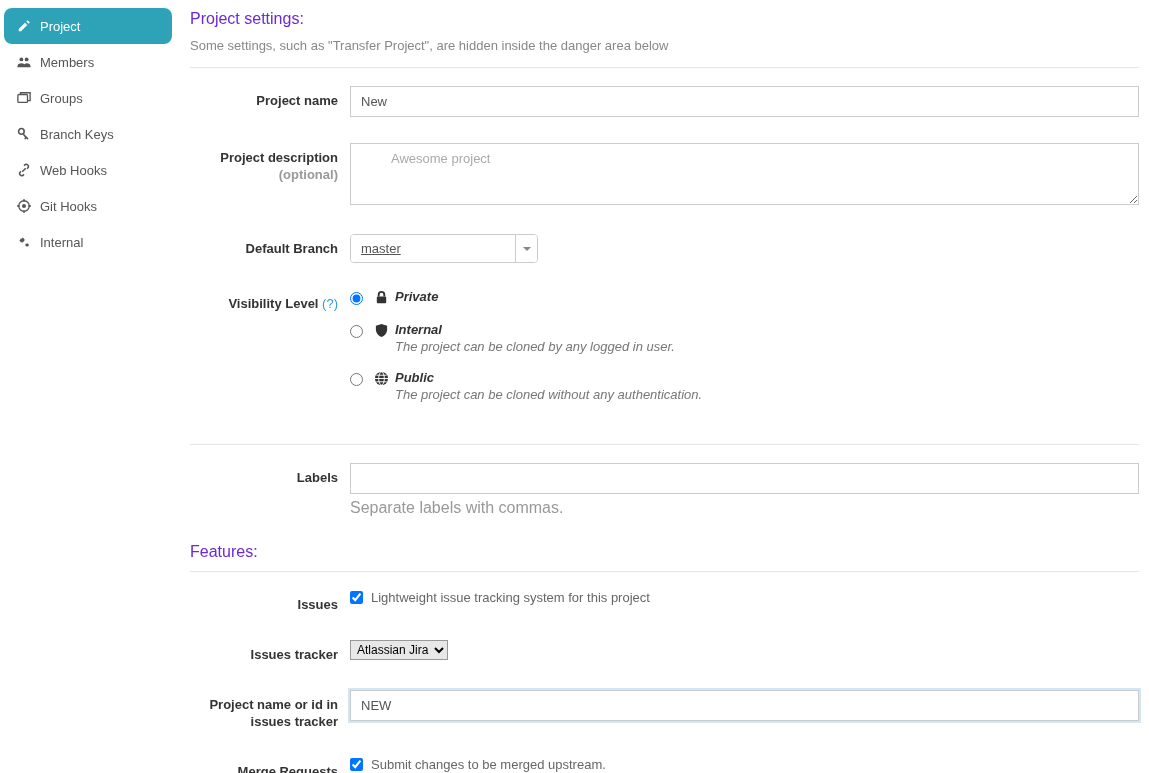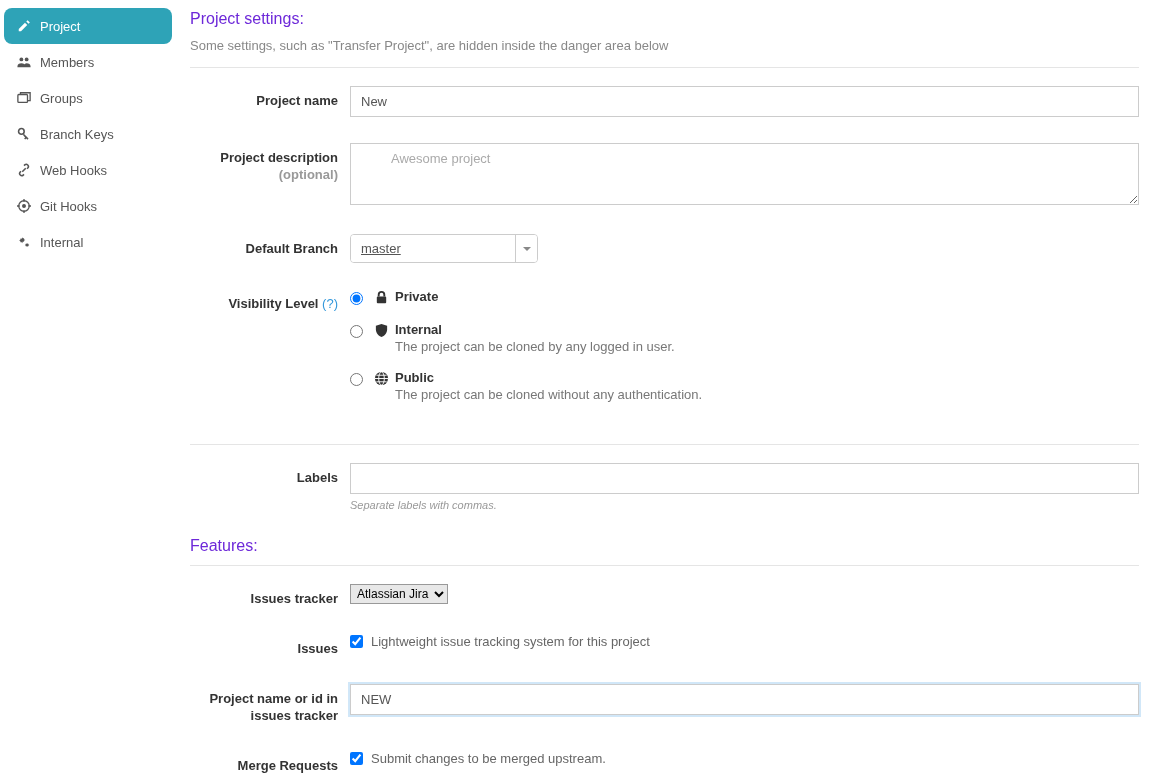--- a/index.html
+++ b/index.html
@@ -24,24 +24,24 @@
 textarea { height: 62px; resize: vertical; padding-left: 40px; }
 .input-focus { border: 1px solid #7db7e2; box-shadow: 0 0 0 2px rgba(102,175,233,.3); outline: none; }
 .select-wrap { display: inline-flex; border: 1px solid #ccc; border-radius: 4px; overflow: hidden; text-decoration: underline; }
 .select-wrap input { border: none; width: 164px; padding: 6px 10px; font-size: 13px; }
 .select-wrap .caret-btn { width: 22px; border-left: 1px solid #ccc; display: flex; align-items: center; justify-content: center; background: #fff; cursor: pointer; }
 .caret-down { width: 0; height: 0; border-left: 4px solid transparent; border-right: 4px solid transparent; border-top: 4px solid #888; }
 .radio-option { display: flex; align-items: flex-start; margin-bottom: 16px; }
 .radio-option input[type="radio"] { margin-top: 3px; margin-right: 10px; }
 .radio-option .ro-icon { width: 16px; height: 16px; margin-right: 6px; display: inline-flex; align-items: center; justify-content: center; }
 .radio-option .ro-icon svg { width: 15px; height: 15px; }
-.radio-option .ro-body { flex: 1; }
+.radio-option .ro-body { flex: 1; font-style: italic; }
 .radio-option .ro-title { font-weight: 700; color: #333; font-size: 13px; margin-bottom: 2px; }
 .radio-option .ro-desc { color: #777; font-size: 13px; }
-.help-text { color: #999; font-style: italic; font-size: 11px; margin-top: 5px; }
+.help-text { color: #999; font-size: 16px; margin-top: 5px; }
 select.native { border: 1px solid #999; background: #e8e8e8; font-size: 12px; padding: 1px 2px; }
 .checkbox-row { display: flex; align-items: center; }
 .checkbox-row input { margin-right: 8px; }
 .checkbox-row span { color: #666; font-size: 13px; }
 </style>
 </head>
 <body>
 
 <div class="wrapper">
   <div class="sidebar">
@@ -197,39 +197,39 @@
       <div class="form-field">
         <input type="text" style="">
         <div class="help-text">Separate labels with commas.</div>
       </div>
     </div>
 
     <h3 class="section-title">Features:</h3>
     <hr class="sep">
 
     <div class="form-row">
-      <div class="form-label">Issues tracker</div>
-      <div class="form-field">
-        <select class="native">
-          <option>Atlassian Jira</option>
-        </select>
-      </div>
-    </div>
-
-    <div class="form-row">
       <div class="form-label">Issues</div>
       <div class="form-field">
         <label class="checkbox-row">
           <input type="checkbox" checked="" style="">
           <span>Lightweight issue tracking system for this project</span>
         </label>
       </div>
     </div>
 
     <div class="form-row">
+      <div class="form-label">Issues tracker</div>
+      <div class="form-field">
+        <select class="native">
+          <option>Atlassian Jira</option>
+        </select>
+      </div>
+    </div>
+
+    <div class="form-row">
       <div class="form-label">Project name or id in issues tracker</div>
       <div class="form-field">
         <input type="text" class="input-focus" value="NEW" style="">
       </div>
     </div>
 
     <div class="form-row" style="margin-bottom:0">
       <div class="form-label">Merge Requests</div>
       <div class="form-field">
         <label class="checkbox-row">

